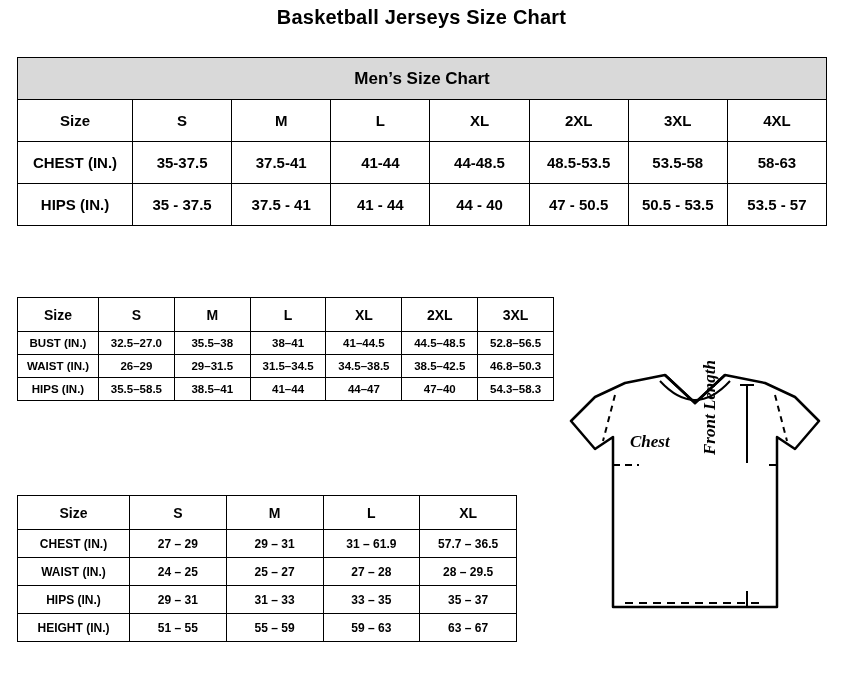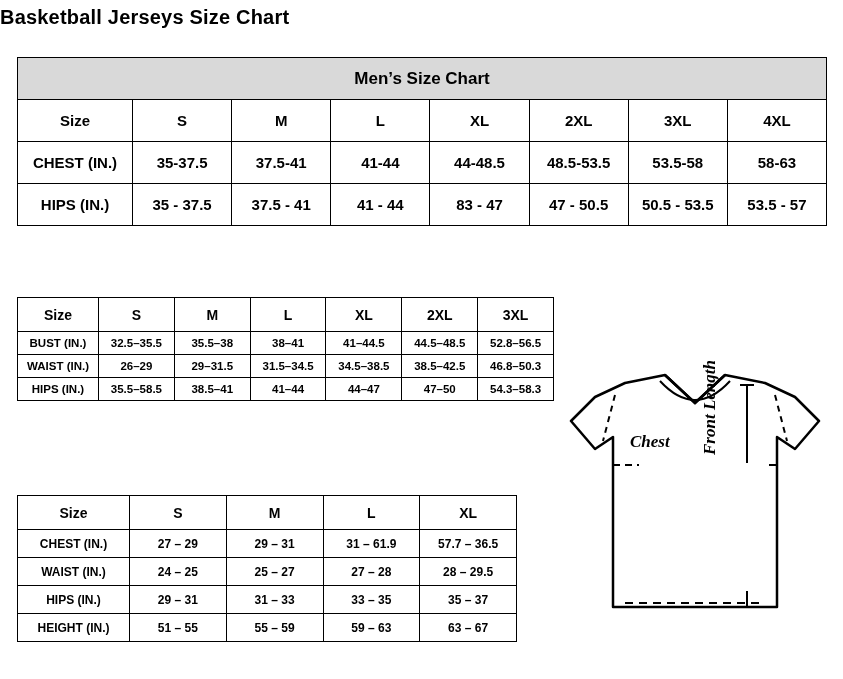--- a/index.html
+++ b/index.html
@@ -13,21 +13,21 @@
     position: relative;
     font-family: "Liberation Sans", sans-serif;
     color: #000000;
     overflow: hidden;
   }
   .page-title {
     position: absolute;
     top: 6px;
     left: 0;
     width: 843px;
-    text-align: left;
+    text-align: center;
     font-size: 20px;
     font-weight: bold;
     letter-spacing: 0.2px;
   }
 
   table.chart {
     border-collapse: collapse;
     position: absolute;
     table-layout: fixed;
     border-radius: 10px;
@@ -153,21 +153,21 @@
       <td>44-48.5</td>
       <td>48.5-53.5</td>
       <td>53.5-58</td>
       <td>58-63</td>
     </tr>
     <tr>
       <td>HIPS (IN.)</td>
       <td>35 - 37.5</td>
       <td>37.5 - 41</td>
       <td>41 - 44</td>
-      <td>83 - 47</td>
+      <td>44 - 40</td>
       <td>47 - 50.5</td>
       <td>50.5 - 53.5</td>
       <td>53.5 - 57</td>
     </tr>
   </tbody>
 </table>
 
 <table class="chart" id="womens-chart">
   <colgroup>
     <col class="c0">
@@ -183,21 +183,21 @@
       <td class="hdr-cell">Size</td>
       <td class="hdr-cell">S</td>
       <td class="hdr-cell">M</td>
       <td class="hdr-cell">L</td>
       <td class="hdr-cell">XL</td>
       <td class="hdr-cell">2XL</td>
       <td class="hdr-cell">3XL</td>
     </tr>
     <tr class="body">
       <td>BUST (IN.)</td>
-      <td>32.5–35.5</td>
+      <td>32.5–27.0</td>
       <td>35.5–38</td>
       <td>38–41</td>
       <td>41–44.5</td>
       <td>44.5–48.5</td>
       <td>52.8–56.5</td>
     </tr>
     <tr class="body">
       <td>WAIST (IN.)</td>
       <td>26–29</td>
       <td>29–31.5</td>
@@ -205,21 +205,21 @@
       <td>34.5–38.5</td>
       <td>38.5–42.5</td>
       <td>46.8–50.3</td>
     </tr>
     <tr class="body">
       <td>HIPS (IN.)</td>
       <td>35.5–58.5</td>
       <td>38.5–41</td>
       <td>41–44</td>
       <td>44–47</td>
-      <td>47–50</td>
+      <td>47–40</td>
       <td>54.3–58.3</td>
     </tr>
   </tbody>
 </table>
 
 <table class="chart" id="youth-chart">
   <colgroup>
     <col class="c0">
       <col>
       <col>

